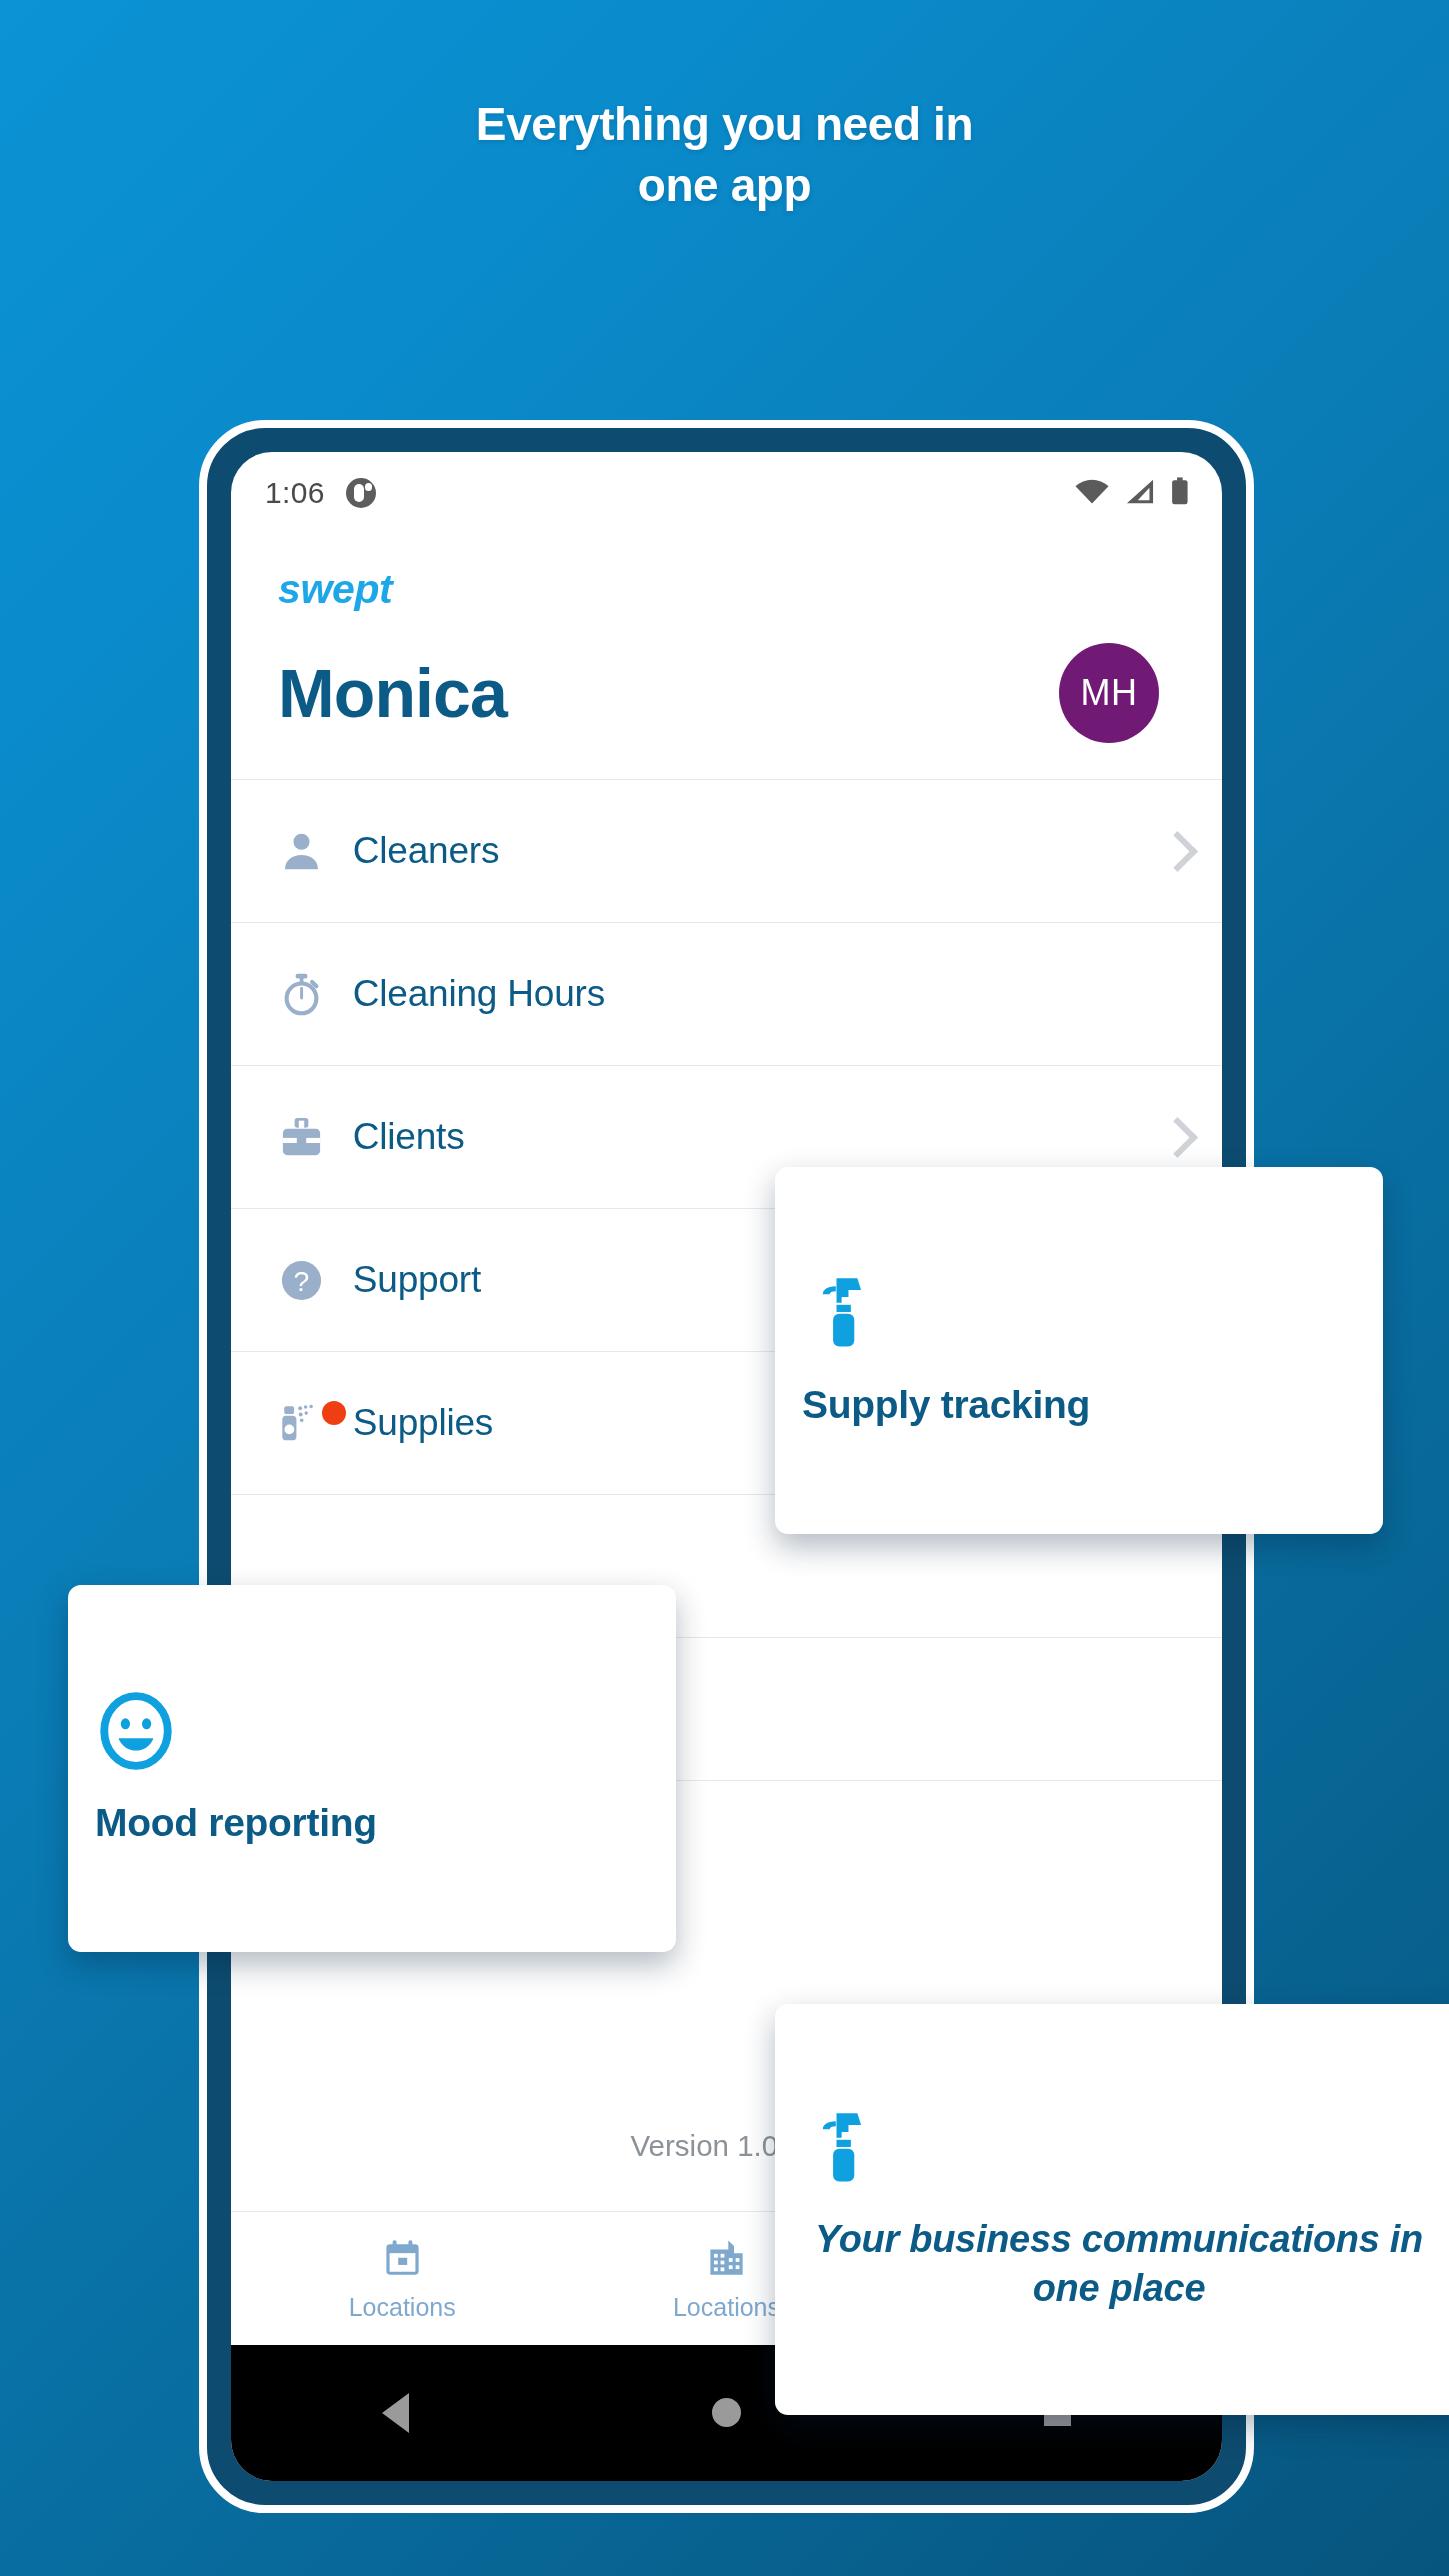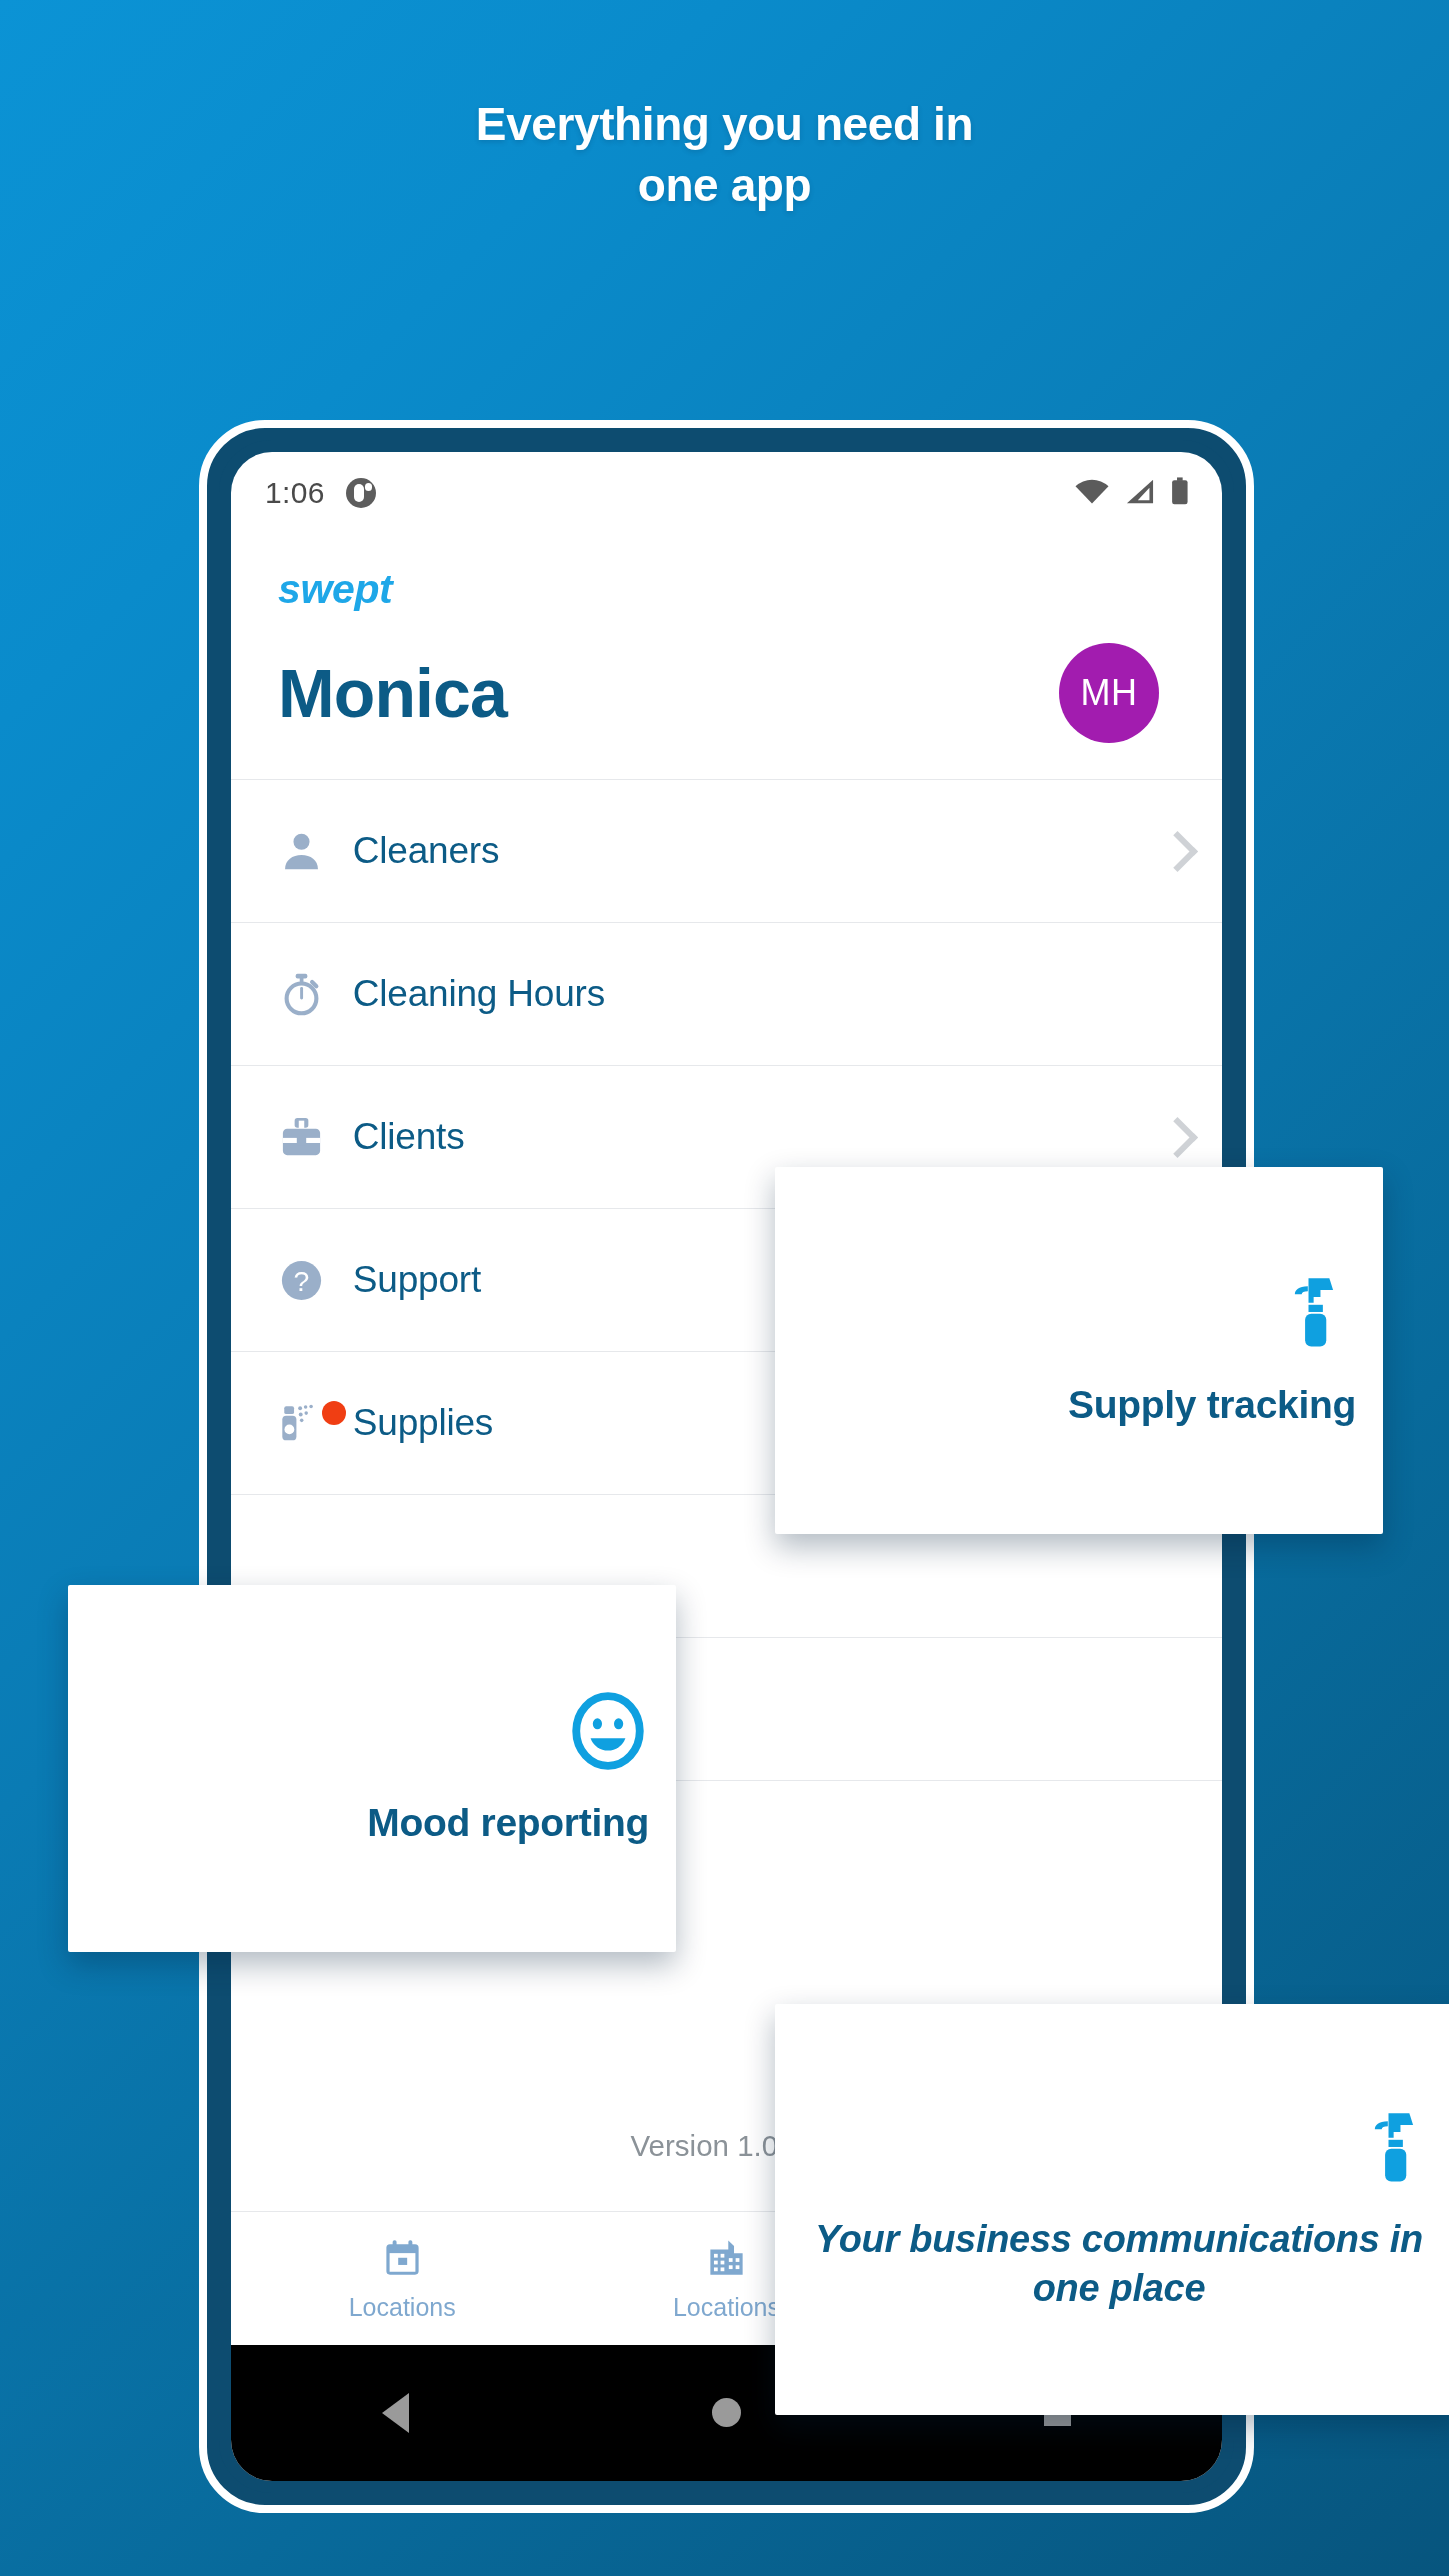--- a/index.html
+++ b/index.html
@@ -96,21 +96,21 @@
   .name-row {
     display:flex; align-items:center; justify-content:space-between;
     padding:30px 63px 36px 47px;
   }
   .name-title {
     font-size:68px; font-weight:700; color:#0c5b86;
     letter-spacing:-0.9px;
   }
   .avatar {
     width:100px; height:100px; border-radius:50%;
-    background:#a21caf;
+    background:#701a75;
     display:flex; align-items:center; justify-content:center;
     color:#ffffff; font-size:36px; letter-spacing:0.4px;
     flex:0 0 100px;
   }
 
   
   .menu { border-top:1.8px solid #e6e8eb; }
   .menu-item {
     display:flex; align-items:center;
     height:143px;
@@ -197,24 +197,24 @@
   }
   .nav-recent {
     width:27px; height:27px;
     background:#9a9a9a;
   }
 
   
   .fcard {
     position:absolute;
     background:#ffffff;
-    border-radius:2px;
+    border-radius:13px;
     box-shadow:0 12.5px 30px rgba(0,30,55,0.30);
     display:flex; flex-direction:column;
-    align-items:flex-end; justify-content:center;
+    align-items:flex-start; justify-content:center;
     padding:30px 27px;
   }
   .fcard-icon { margin-bottom:23px; }
   .fcard-label {
     font-size:39px;
     font-weight:700;
     color:#0c5b86;
     text-align:center;
     line-height:1.28;
     letter-spacing:-0.3px;

